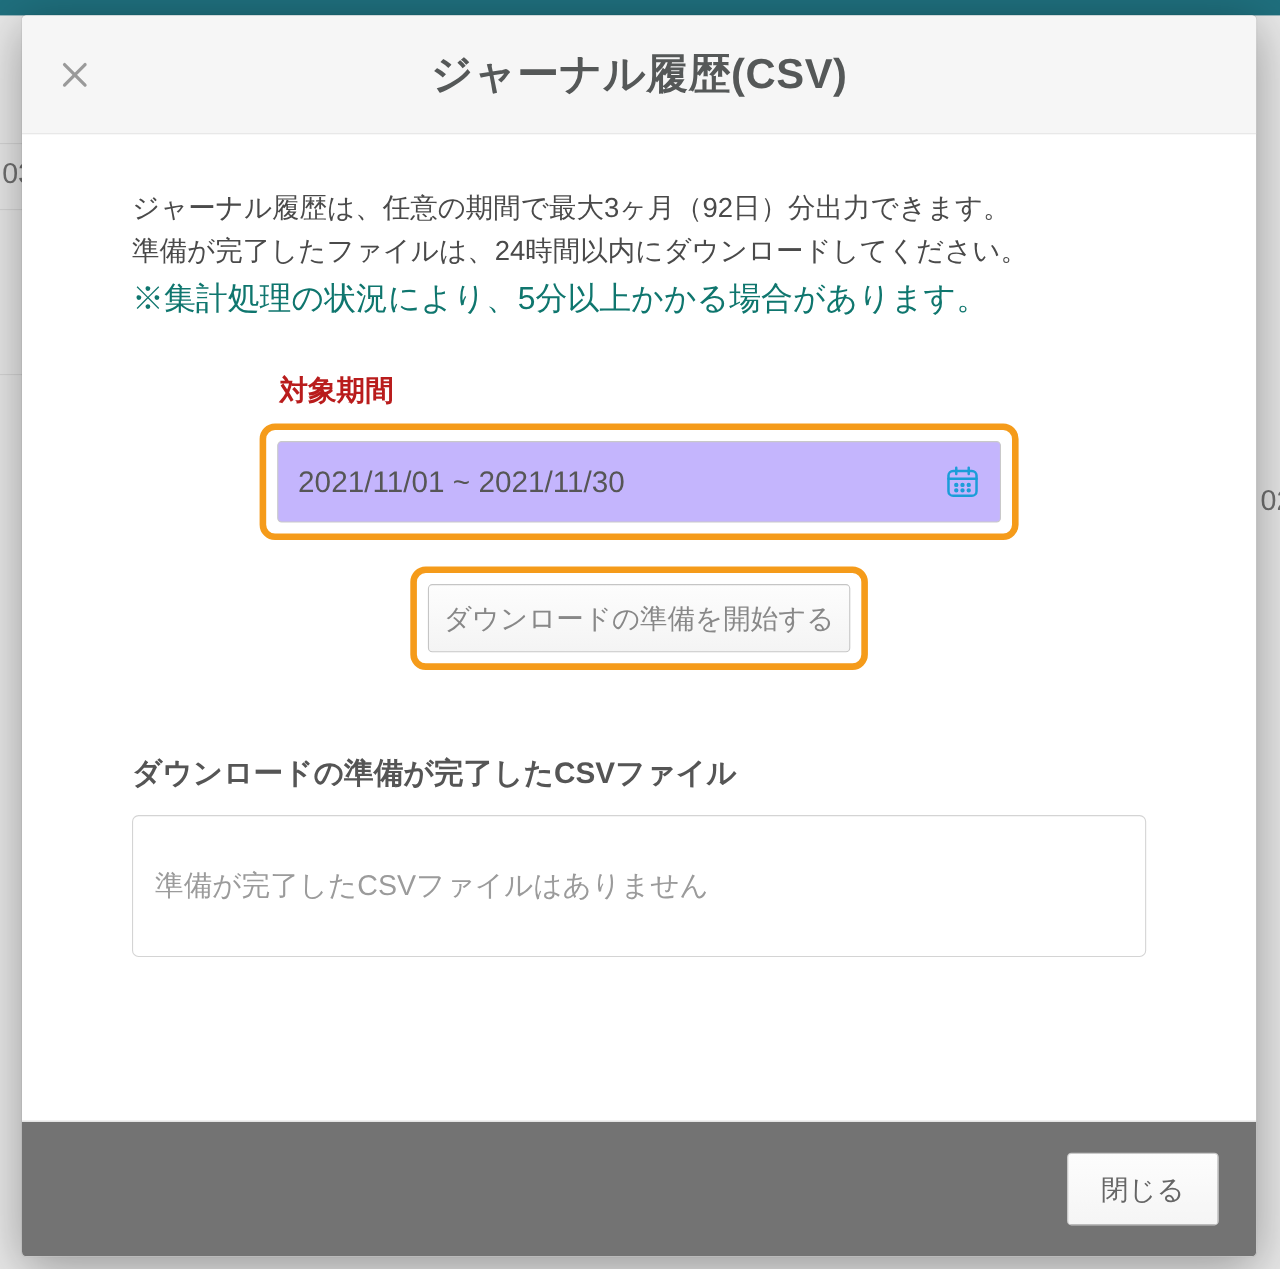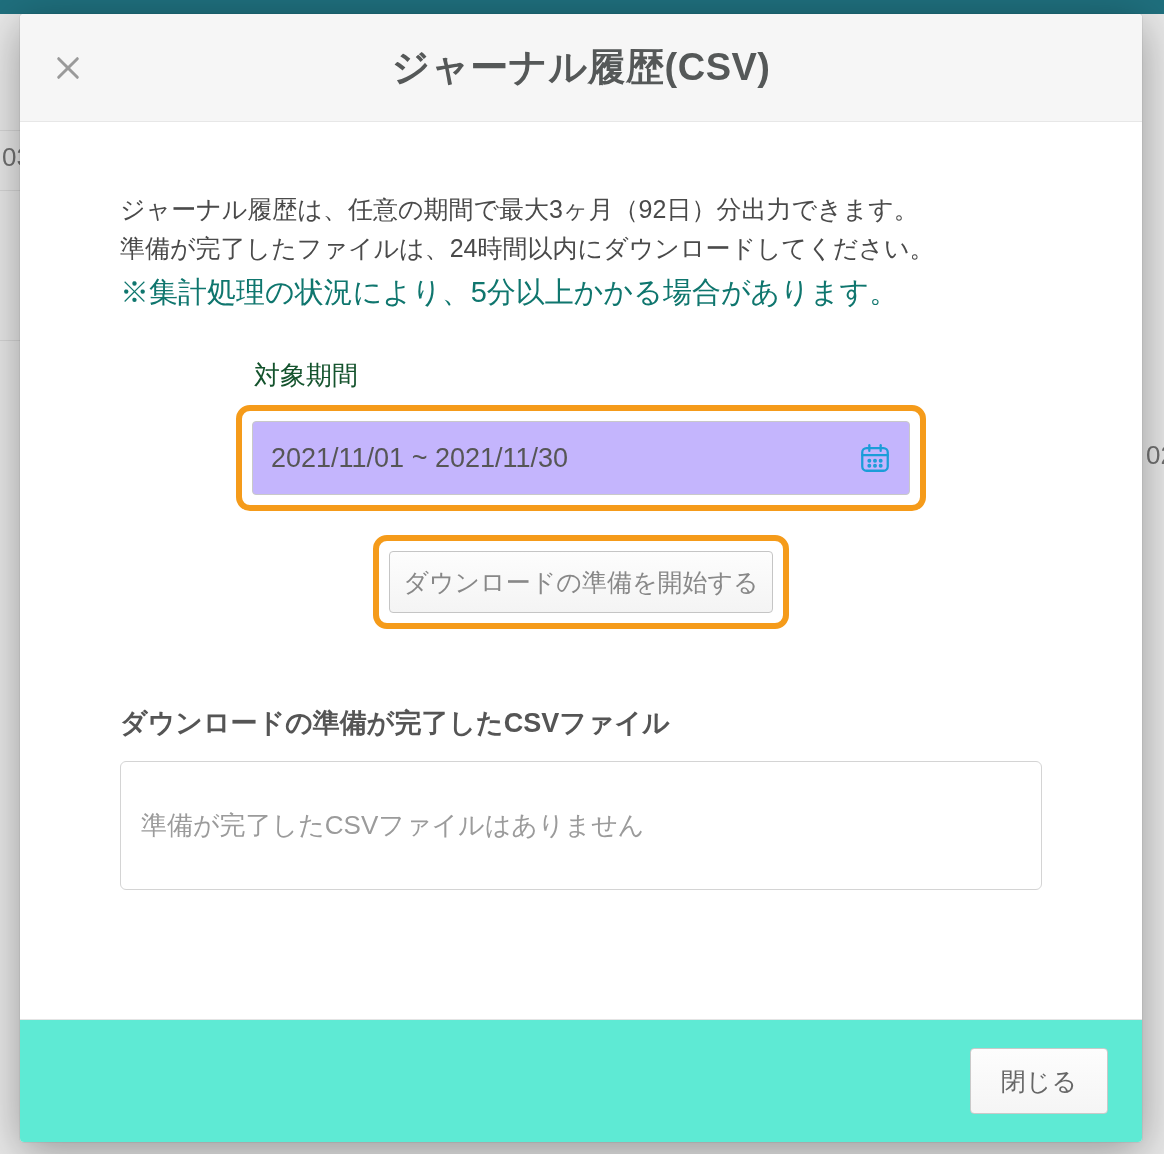--- a/index.html
+++ b/index.html
@@ -39,21 +39,20 @@
       left: 20px;
       top: 14px;
       right: 22px;
       bottom: 12px;
       background: #ffffff;
       border-radius: 4px;
       box-shadow: 0 10px 45px rgba(0,0,0,0.35), 0 0 0 1px rgba(0,0,0,0.05);
       display: flex;
       flex-direction: column;
       overflow: hidden;
-      gap: 20px;
     }
     .modal-header {
       position: relative;
       background: #f6f6f6;
       border-bottom: 1px solid #e7e7e7;
       padding: 28px 0;
       text-align: center;
     }
     .modal-title {
       font-size: 38px;
@@ -100,22 +99,22 @@
       font-weight: 400;
       margin-top: 2px;
     }
 
     .period-block {
       width: 690px;
       margin: 0 auto 60px auto;
     }
     .period-label {
       font-size: 26px;
-      font-weight: 400;
-      color: #14532d;
+      font-weight: 700;
+      color: #b91c1c;
       margin-bottom: 12px;
       padding-left: 18px;
     }
     .highlight-box {
       border: 6px solid #f59b1a;
       border-radius: 14px;
       padding: 10px;
     }
     .date-input-wrap {
       position: relative;
@@ -176,21 +175,21 @@
       text-align: left;
       font-size: 26px;
       color: #9b9b9b;
     }
 
     .modal-footer {
       border-top: 1px solid #e4e4e4;
       padding: 28px 34px;
       display: flex;
       justify-content: flex-end;
-      background: #5eead4;
+      background: #737373;
       margin-top: 48px;
     }
     .footer-close-btn {
       min-width: 130px;
       height: 66px;
       padding: 0 30px;
       border: 1px solid #c9c9c9;
       border-radius: 4px;
       background: linear-gradient(#fdfdfd, #f5f5f5);
       font-size: 25px;

